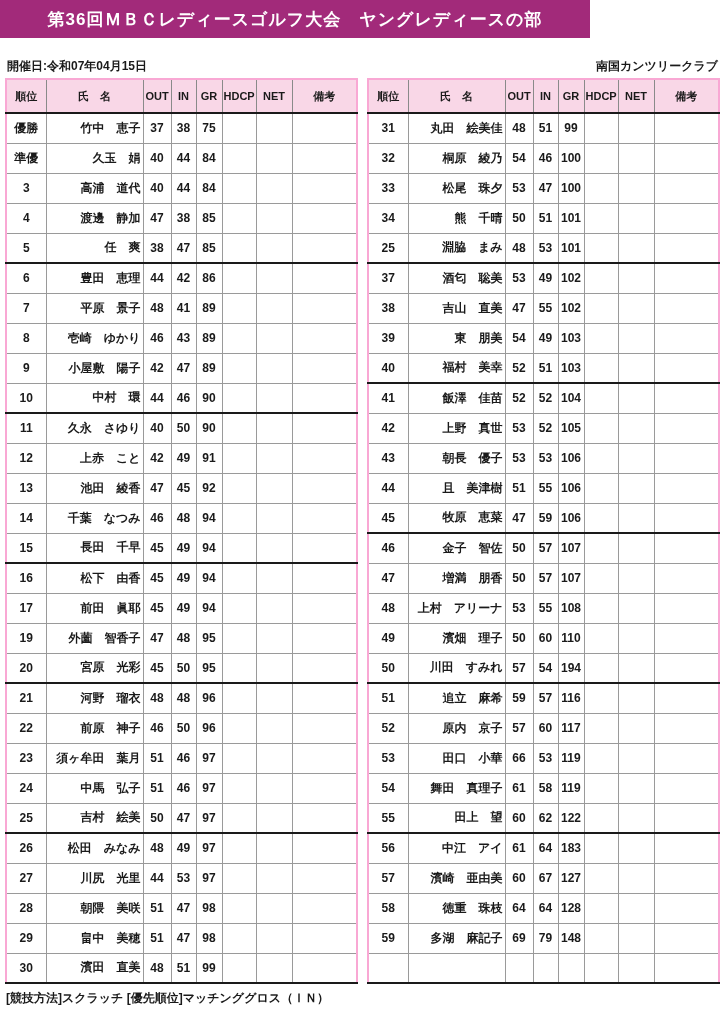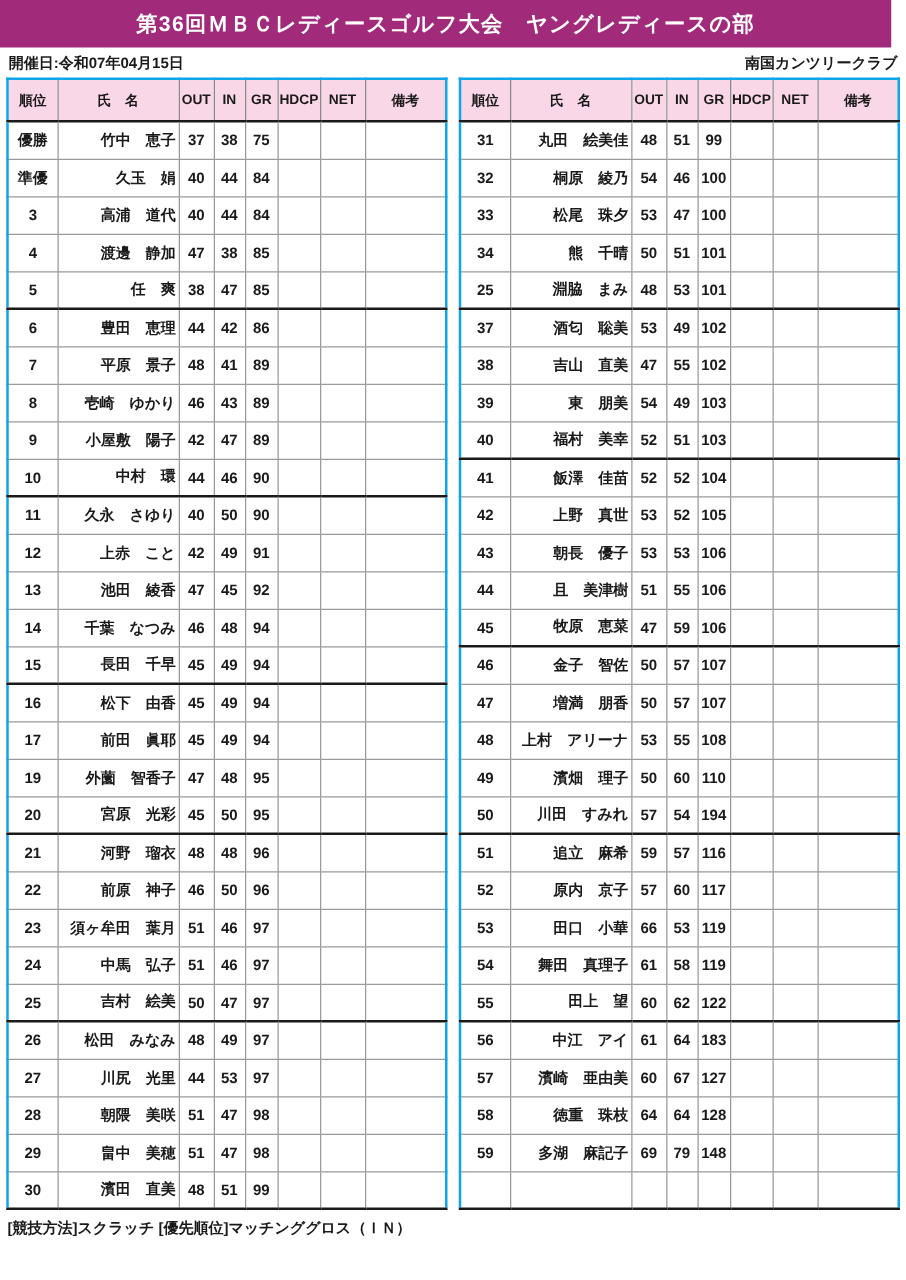--- a/index.html
+++ b/index.html
@@ -3,34 +3,34 @@
 <meta charset="utf-8">
 <style>
   * { box-sizing: border-box; }
   html,body { margin:0; padding:0; }
   body {
     width:725px; height:1024px; background:#ffffff;
     font-family:"Liberation Sans","DejaVu Sans",sans-serif;
     color:#1a1a1a;
   }
   .banner {
-    width:713px; height:38px; background:#A22A7A;
+    width:590px; height:38px; background:#A22A7A;
     display:flex; align-items:center; justify-content:center;
     color:#ffffff; font-size:17px; font-weight:bold; letter-spacing:1px;
   }
   .subheader {
     display:flex; justify-content:space-between; align-items:flex-end;
-    padding:4px 7px 3px 7px; font-size:12px; font-weight:bold;
+    padding:20px 7px 3px 7px; font-size:12px; font-weight:bold;
   }
   .tables {
     display:flex; justify-content:space-between; padding:0 5px;
   }
   table.results {
     border-collapse:collapse; table-layout:fixed; width:351px;
-    border:2px solid #0ea5e9;
+    border:2px solid #f9a8d4;
   }
   table.results th {
     background:#F9D7E7; height:34px; font-size:11px; font-weight:bold;
     border:1px solid #8a8a8a; border-bottom:2px solid #1a1a1a;
     text-align:center; padding:0 1px; overflow:hidden;
   }
   table.results td {
     height:30px; font-size:12px; font-weight:bold;
     border:1px solid #9a9a9a; padding:0 2px; overflow:hidden; white-space:nowrap;
   }

